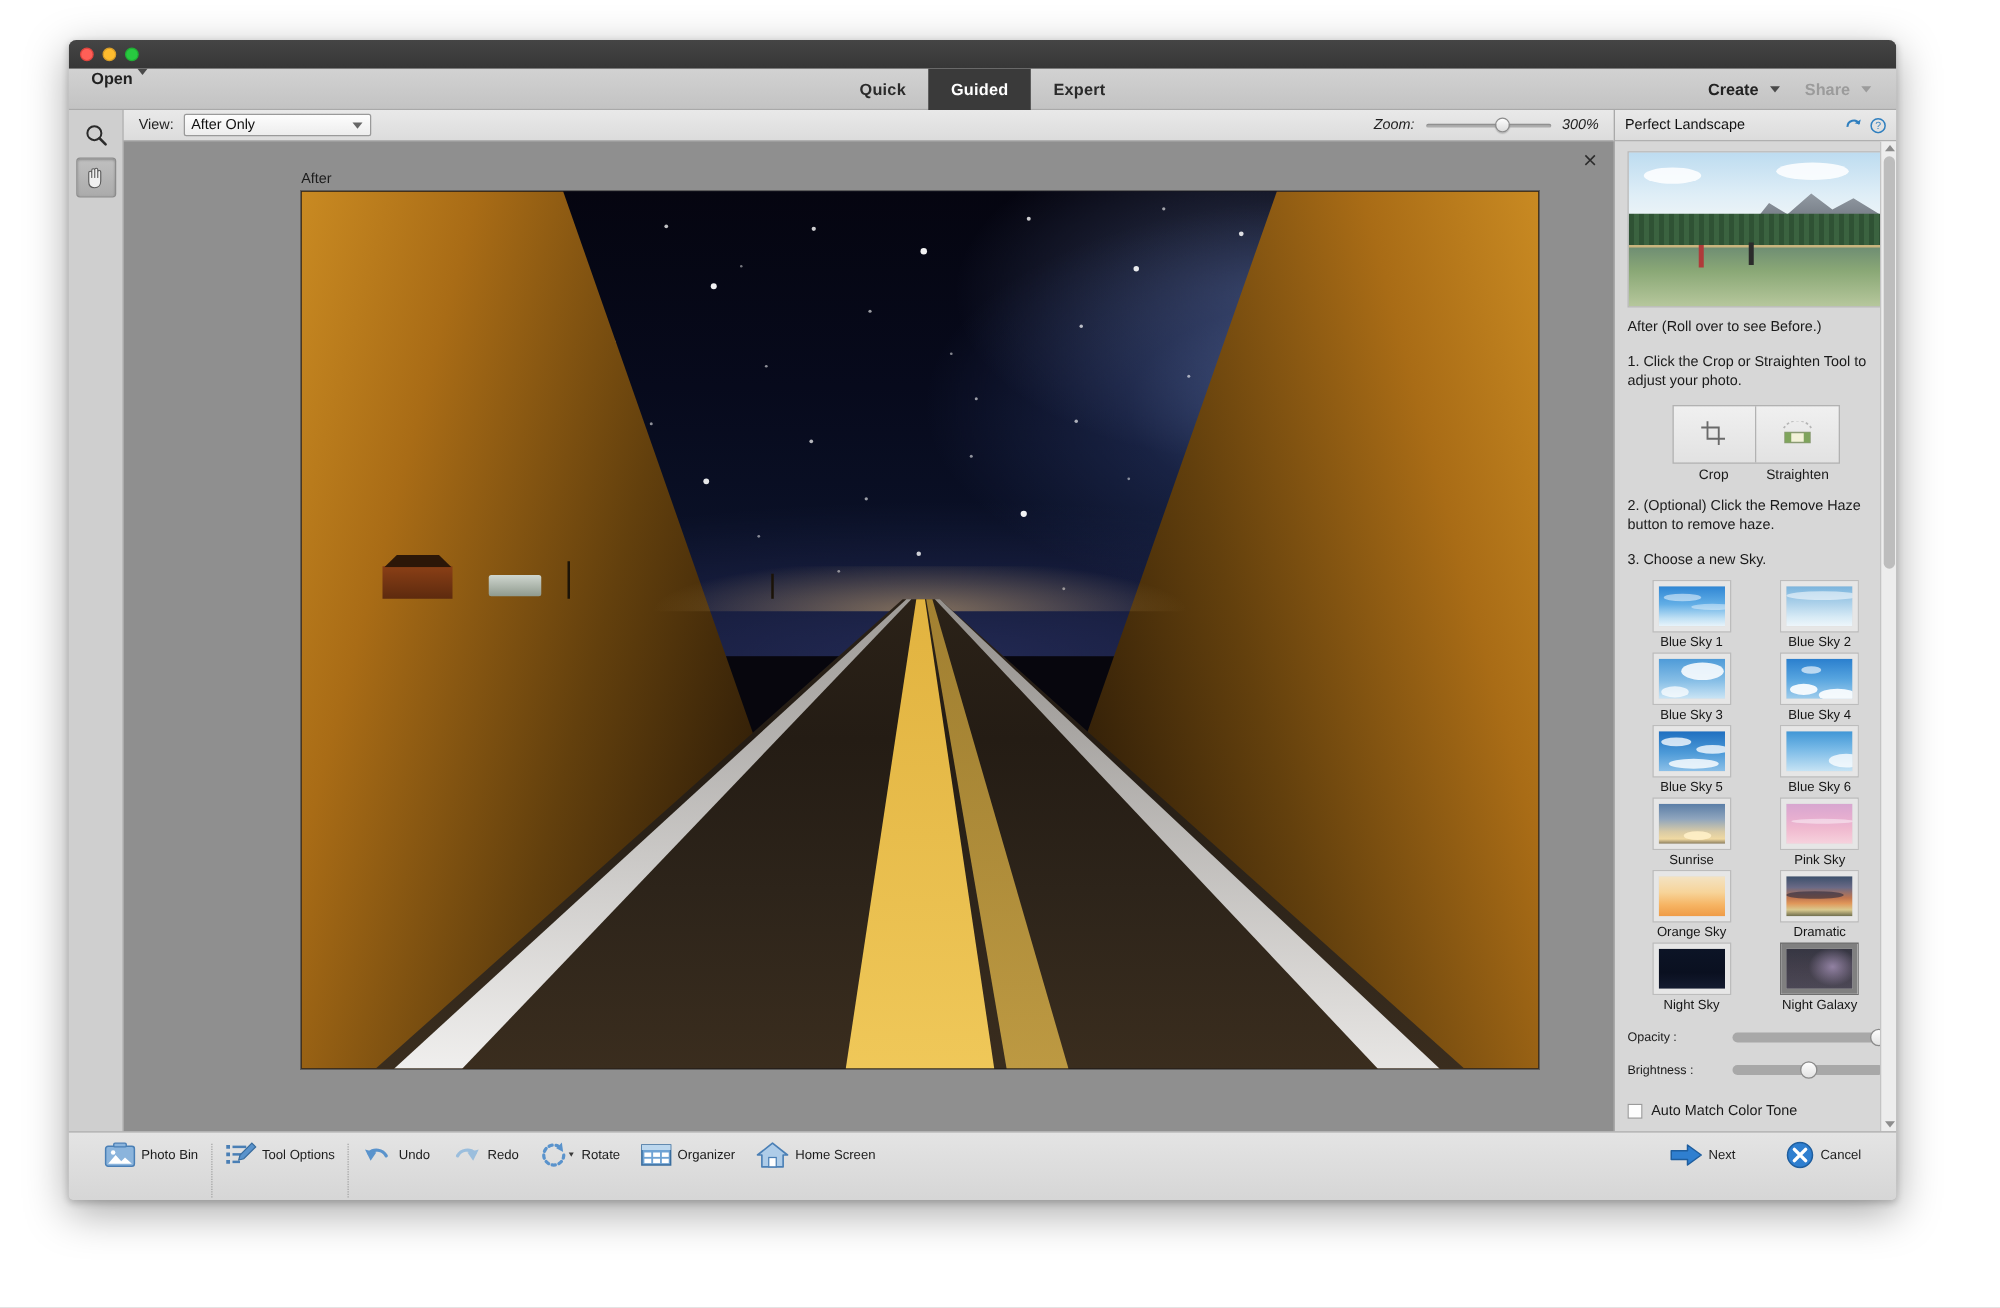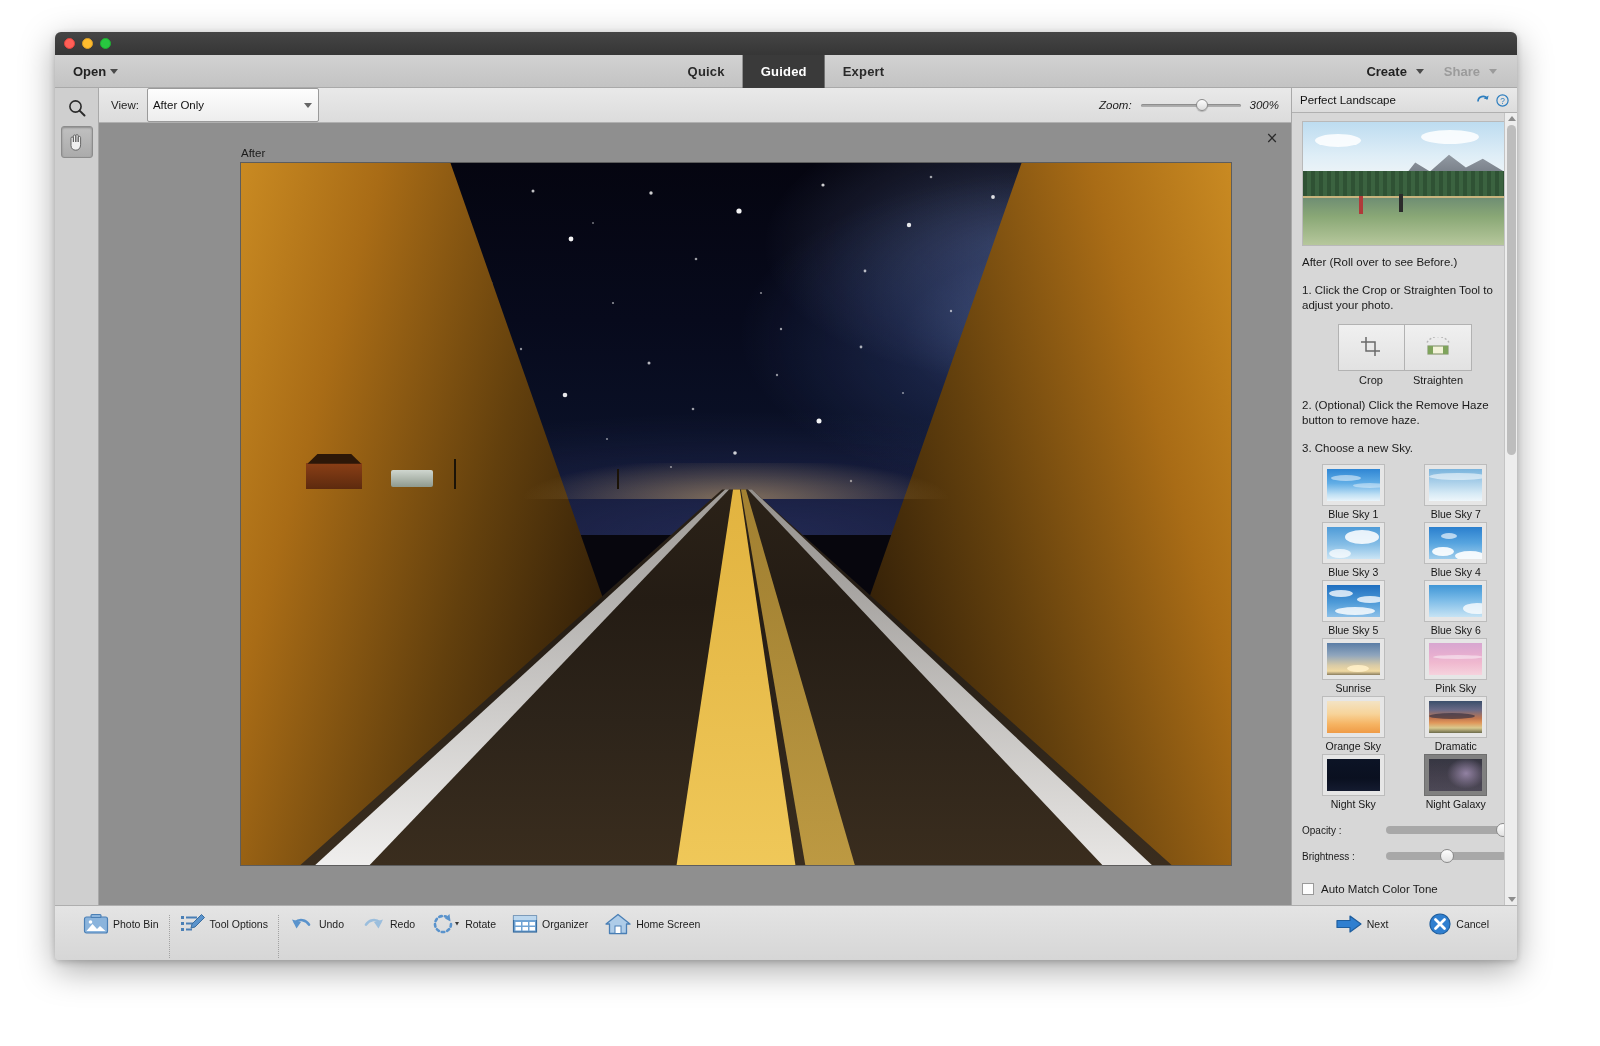--- a/index.html
+++ b/index.html
@@ -31,21 +31,21 @@
   .tl-max { background: #28c840; border: 0.5px solid #1faf33; }
 
   
   .menubar {
     flex: 0 0 33px; height: 33px;
     background: linear-gradient(#d2d2d2, #c3c3c3);
     border-bottom: 1px solid #a9a9a9;
     display: flex; align-items: stretch; position: relative;
   }
   .open-grp {
-    display: flex; align-items: center; padding-left: 18px; gap: 4px;
+    display: flex; align-items: flex-start; padding-left: 18px; gap: 4px;
     font-size: 13px; font-weight: bold; color: #222;
   }
   .caret-dn {
     width: 0; height: 0; border-left: 4px solid transparent;
     border-right: 4px solid transparent; border-top: 5px solid #4a4a4a;
   }
   .tabs {
     position: absolute; left: 50%; transform: translateX(-50%);
     top: 0; height: 33px; display: flex; align-items: stretch;
   }
@@ -84,23 +84,23 @@
 
   
   .center { flex: 1 1 auto; display: flex; flex-direction: column; min-width: 0; }
   .optionbar {
     flex: 0 0 25px; background: linear-gradient(#e9e9e9,#dcdcdc);
     border-bottom: 1px solid #b0b0b0;
     display: flex; align-items: center; padding: 0 12px; gap: 8px;
     font-size: 11.5px; color: #1e1e1e;
   }
   .sel-box {
-    width: 172px; height: 18px; background: linear-gradient(#fdfdfd,#ededed);
+    width: 150px; height: 18px; background: linear-gradient(#fdfdfd,#ededed);
     border: 1px solid #9a9a9a; border-radius: 2px;
-    display: flex; align-items: center; padding: 16px 5px;
+    display: flex; align-items: center; padding: 0 5px;
     font-size: 11.5px; color: #111; position: relative;
   }
   .sel-box .caret-dn { position: absolute; right: 6px; border-top-color: #666; }
   .zoom-grp { margin-left: auto; display: flex; align-items: center; gap: 9px; font-size: 11.5px; font-style: italic; }
   .slider { position: relative; width: 100px; height: 14px; display: flex; align-items: center; }
   .slider .trk { width: 100%; height: 3px; background: #aeaeae; border-radius: 2px; box-shadow: inset 0 1px 1px rgba(0,0,0,.2); }
   .slider .knb {
     position: absolute; width: 12px; height: 12px; border-radius: 50%;
     background: linear-gradient(#fdfdfd,#dcdcdc); border: 1px solid #8c8c8c;
     box-shadow: 0 1px 1px rgba(0,0,0,.2);
@@ -520,21 +520,21 @@
               <div class="sky-thumb" style="background:linear-gradient(#2f86d4 0%,#62aee6 45%,#bfe0f4 80%,#e8f4fb 100%)">
                 <div class="cl" style="left:4px;top:6px;width:30px;height:6px;opacity:.55"></div>
                 <div class="cl" style="left:26px;top:14px;width:34px;height:5px;opacity:.45"></div>
               </div>
               <div class="sky-name">Blue Sky 1</div>
             </div>
             <div class="sky-cell">
               <div class="sky-thumb" style="background:linear-gradient(#7ab4dd 0%,#a9cfe9 40%,#d8ebf6 78%,#eef6fb 100%)">
                 <div class="cl" style="left:0;top:4px;width:58px;height:7px;opacity:.6"></div>
               </div>
-              <div class="sky-name">Blue Sky 7</div>
+              <div class="sky-name">Blue Sky 2</div>
             </div>
             <div class="sky-cell">
               <div class="sky-thumb" style="background:linear-gradient(#4e9bd8 0%,#86bee6 55%,#cbe5f5 100%)">
                 <div class="cl" style="left:18px;top:3px;width:34px;height:14px;opacity:.95"></div>
                 <div class="cl" style="left:2px;top:22px;width:22px;height:9px;opacity:.8"></div>
               </div>
               <div class="sky-name">Blue Sky 3</div>
             </div>
 
             <div class="sky-cell">

